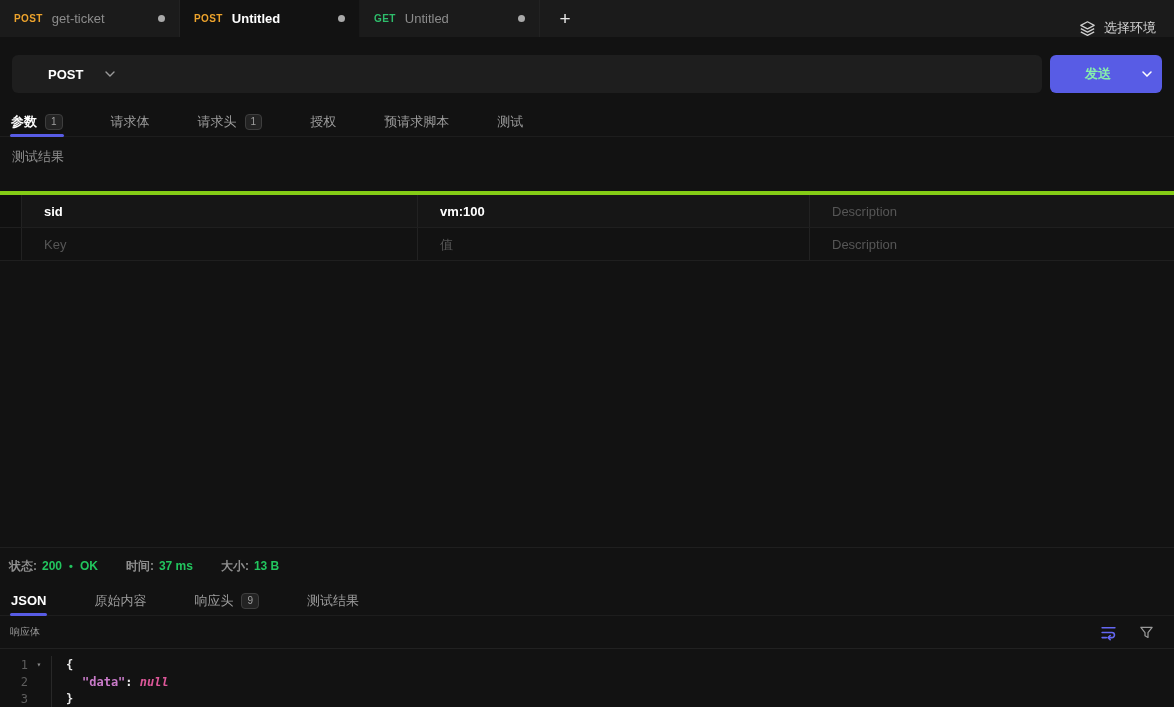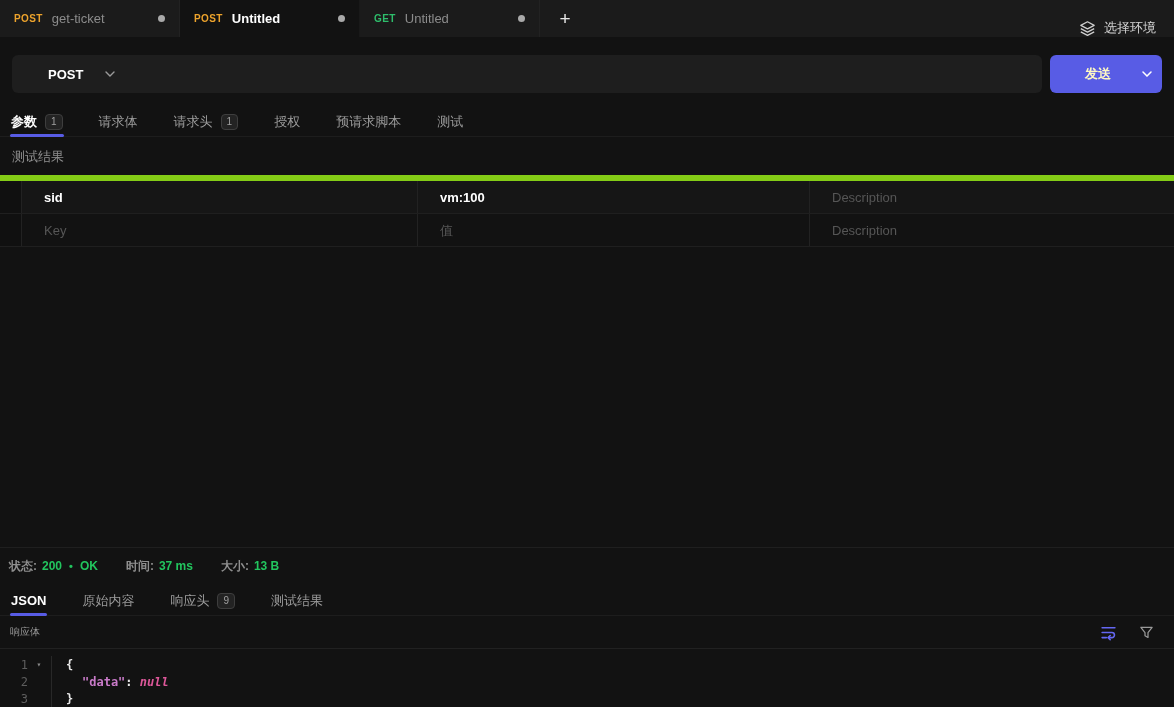--- a/index.html
+++ b/index.html
@@ -23,38 +23,38 @@
          color:#d6d6d6; font-size:13px; cursor:pointer; }
 
   
   .url-row { display:flex; margin:18px 12px 0 12px; height:38px; flex-shrink:0; }
   .url-box { flex:1; background:#1e1e1e; border-radius:6px; display:flex; align-items:center; }
   .method-select { display:flex; align-items:center; padding:0 24px 0 36px; cursor:pointer; }
   .method-select .mlabel { color:#ffffff; font-size:13px; font-weight:700; margin-right:22px; }
   .url-input { flex:1; background:transparent; border:none; outline:none; color:#ffffff;
                font-size:13px; font-weight:600; font-family:inherit; margin-left:14px; }
   .send-btn { width:112px; height:38px; margin-left:8px; background:#585ce5; border:none;
-              border-radius:6px; display:flex; align-items:center; cursor:pointer; color:#fef9c3; }
+              border-radius:6px; display:flex; align-items:center; cursor:pointer; color:#86efac; }
   .send-btn .slabel { flex:1; text-align:center; font-size:13px; font-weight:700; padding-left:14px; }
   .send-btn .schev { width:30px; display:flex; align-items:center; justify-content:center; }
 
   
-  .strip { display:flex; align-items:stretch; gap:34px; padding:0 10px; height:30px;
+  .strip { display:flex; align-items:stretch; gap:46px; padding:0 10px; height:30px;
            margin-top:14px; border-bottom:1px solid #1d1d1d; flex-shrink:0; }
   .stab { display:flex; align-items:center; gap:8px; font-size:13px; color:#9c9c9c;
           cursor:pointer; position:relative; padding:0 1px; }
   .stab.active { color:#ffffff; font-weight:700; }
   .stab.active::after { content:""; position:absolute; left:0; right:0; bottom:-1px; height:3px;
           background:#585ce5; border-radius:2px; }
   .badge { font-size:10px; color:#a0a0a0; background:#232323; border:1px solid #3e3e3e;
            border-radius:4px; padding:1px 5px; line-height:12px; font-weight:400; }
 
   
   .qp-title { margin:11px 12px 0 12px; font-size:13px; color:#8f8f8f; height:19px; flex-shrink:0; }
-  .ptable { margin-top:8px; border-top:6px solid #84cc16; flex-shrink:0; }
+  .ptable { margin-top:24px; border-top:4px solid #84cc16; flex-shrink:0; }
   .prow { display:grid; grid-template-columns:22px 396px 392px 1fr; height:33px;
           border-bottom:1px solid #1f1f1f; }
   .prow.filled { background:#161616; }
   .pcell { display:flex; align-items:center; border-right:1px solid #222222; }
   .pcell:last-child { border-right:none; }
   .pcell.handle { background:#101010; }
   .pcell input { width:100%; background:transparent; border:none; outline:none; color:#ffffff;
                  font-size:13px; font-weight:700; font-family:inherit; padding:0 16px 0 22px; }
   .prow.empty .pcell input { font-weight:400; }
   .pcell input::placeholder { color:#565656; font-weight:400; }

